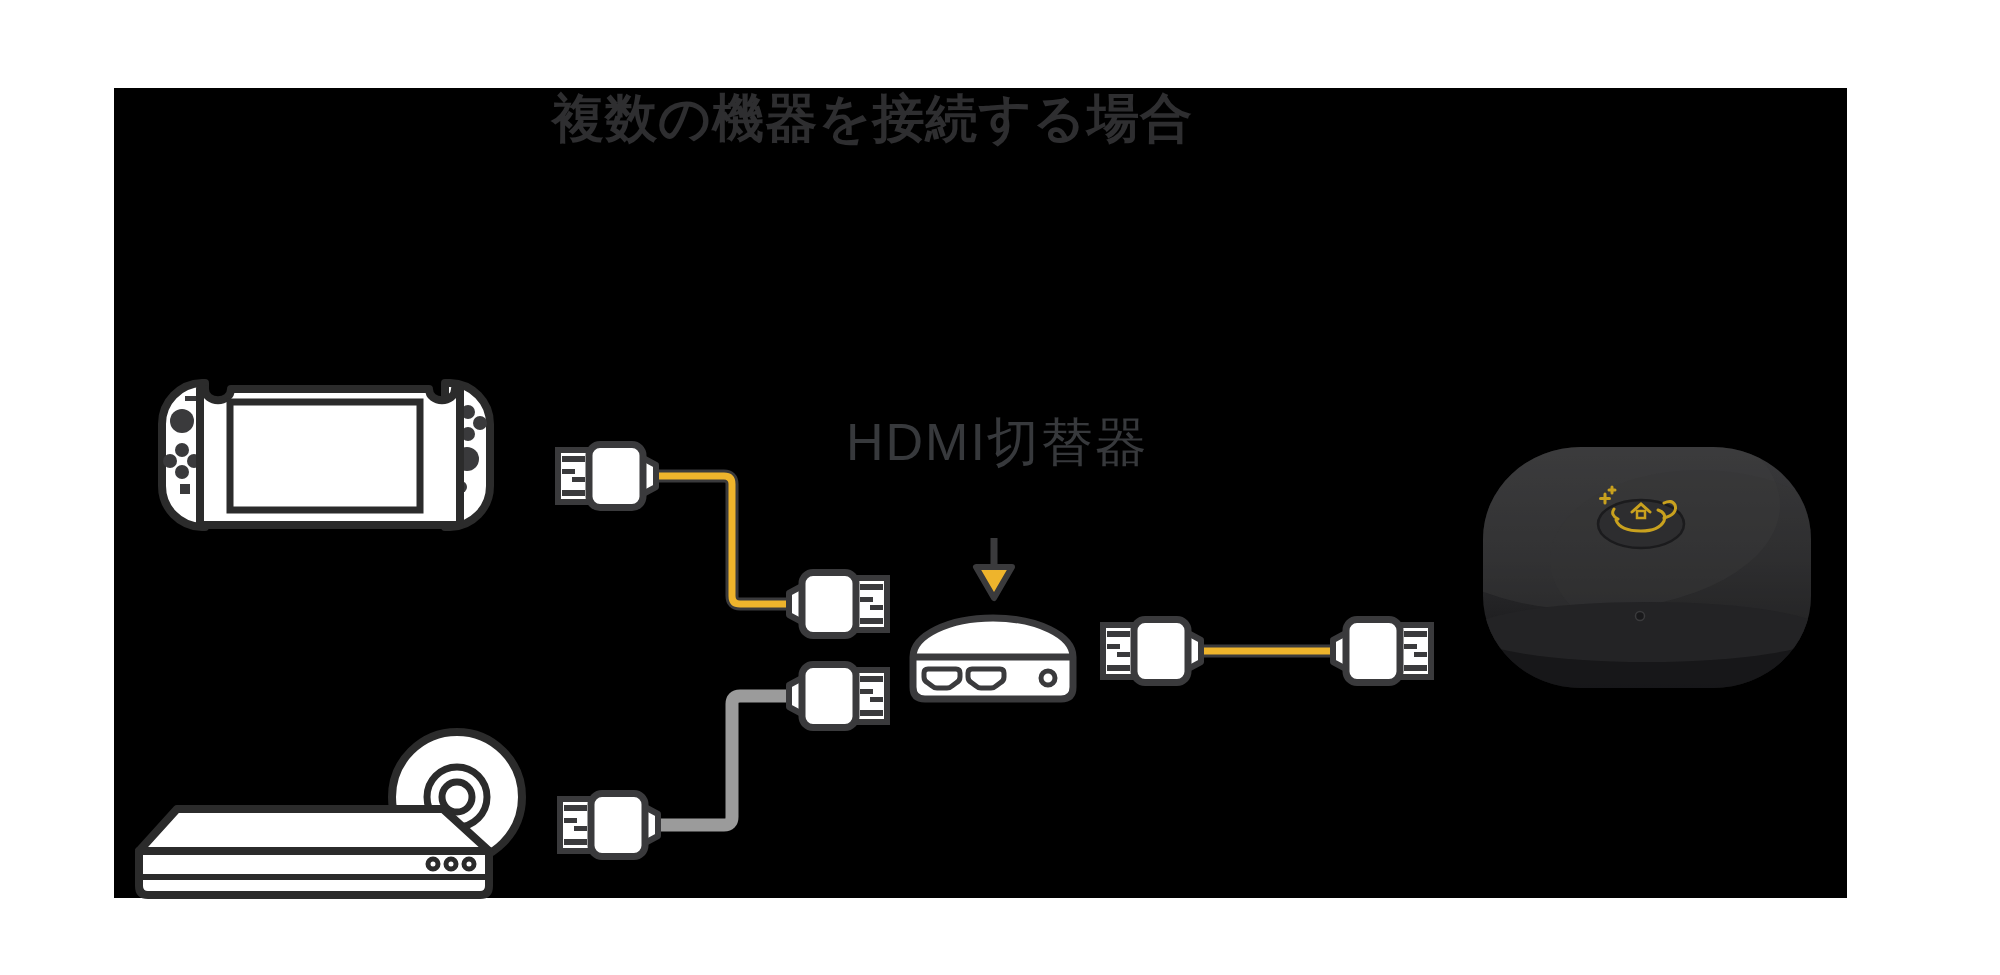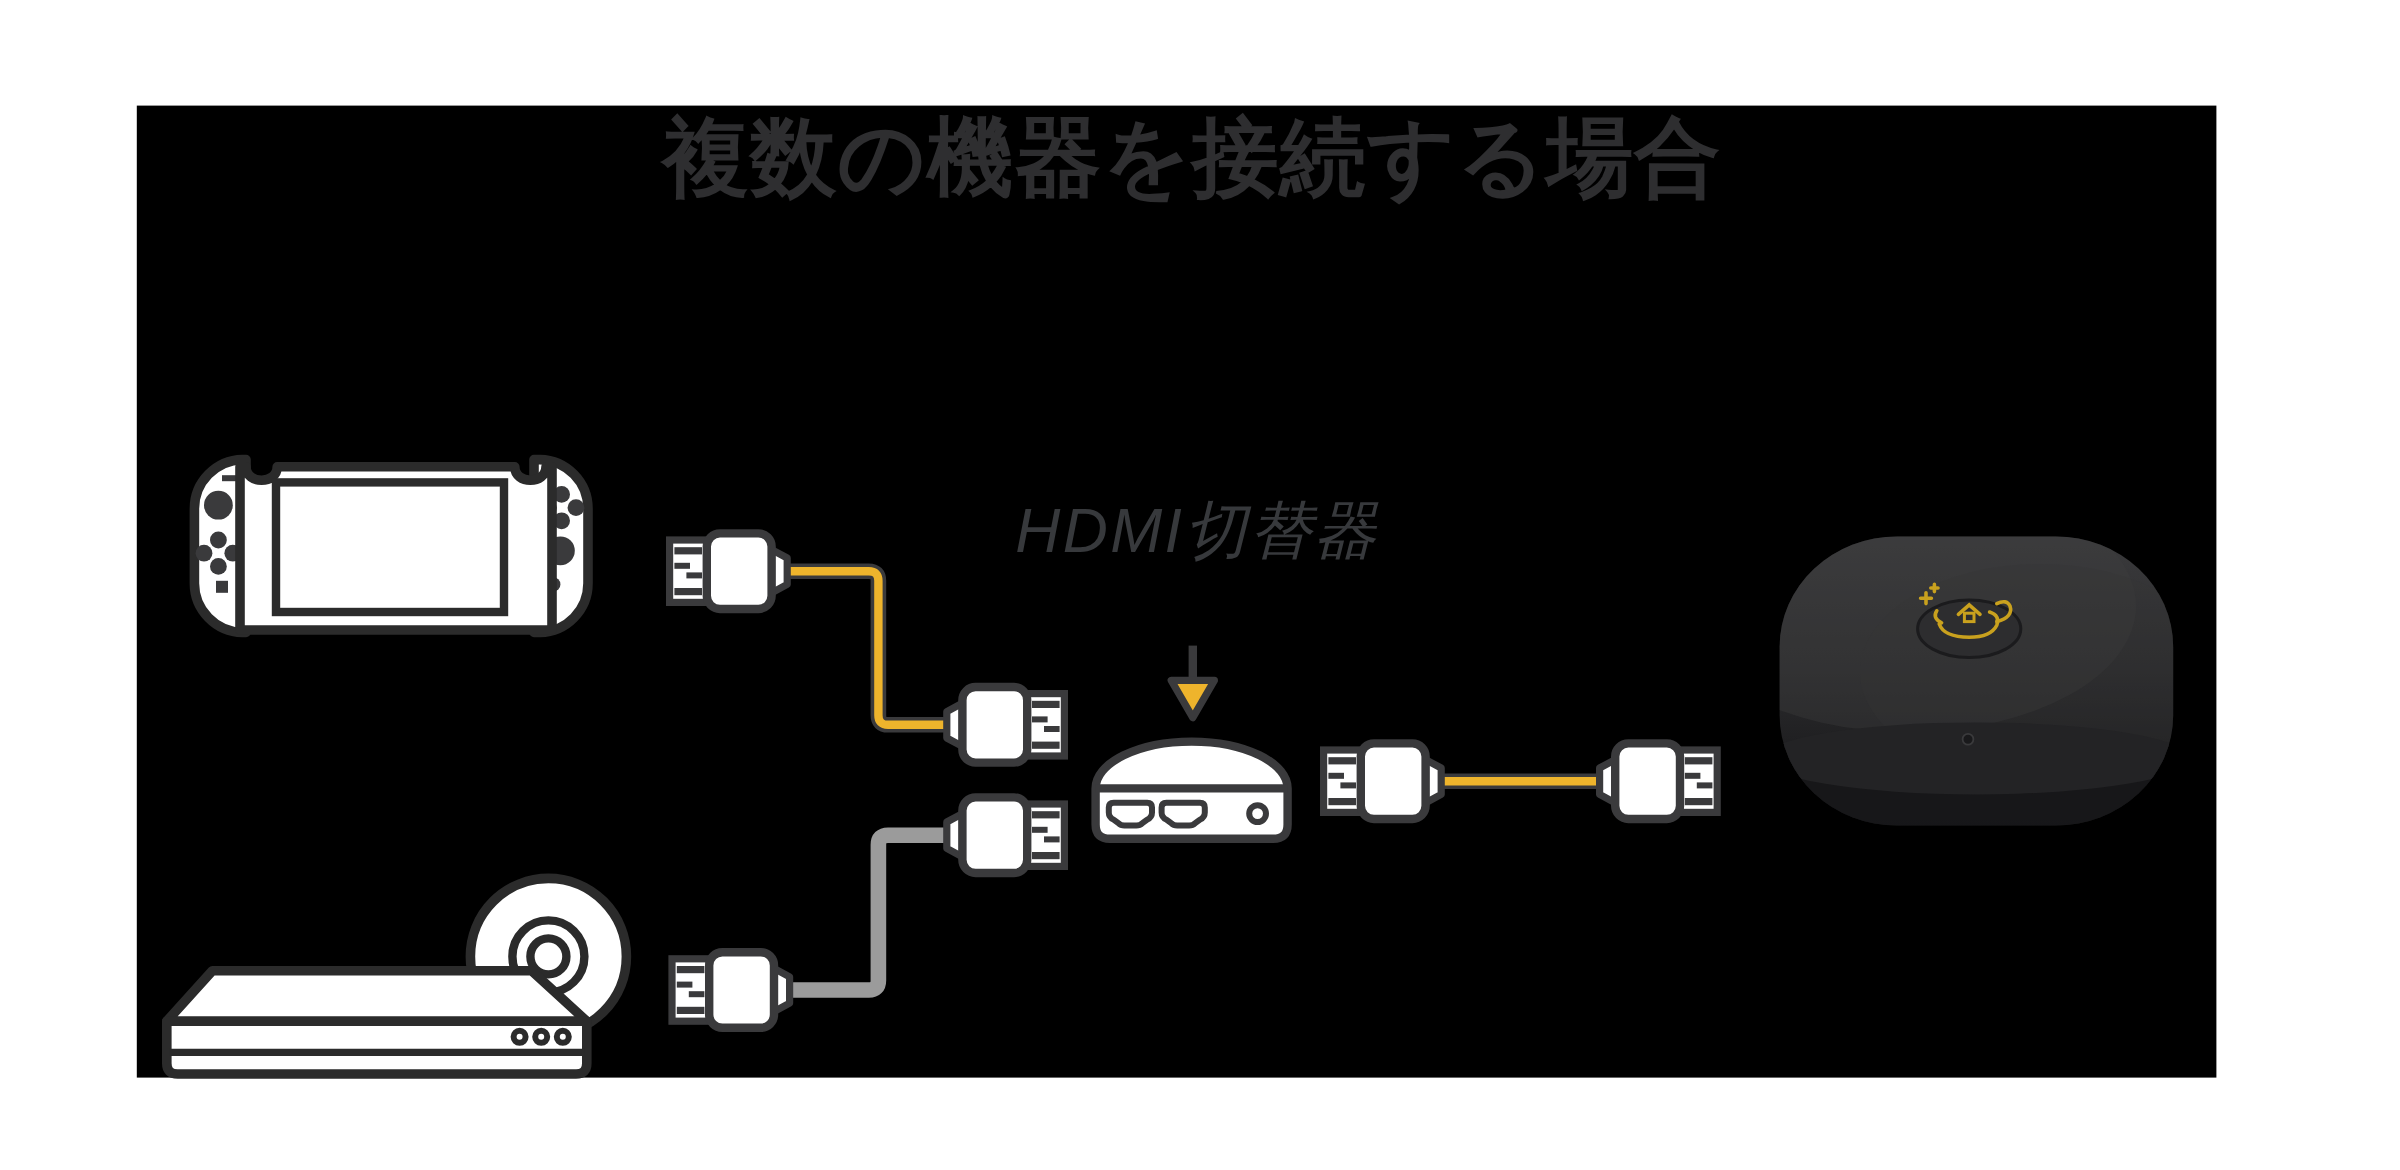--- a/index.html
+++ b/index.html
@@ -7,23 +7,23 @@
     --line-dark:#3a3a3c; --dev-outline:#2b2b2b; --yellow:#eeb42c;
     --gray-cable:#9b9b9b; --gold:#c9a11e;
   }
   html,body{margin:0;padding:0;background:var(--bg);}
   body{width:2000px;height:975px;position:relative;overflow:hidden;
        font-family:"Liberation Sans","DejaVu Sans",sans-serif;}
   .canvas{position:absolute;inset:0;}
   .panel{position:absolute;left:114px;top:88px;width:1733px;height:810px;background:var(--panel);}
   svg.layer{position:absolute;left:0;top:0;width:2000px;height:975px;z-index:2;}
   .page-title{position:absolute;left:552px;top:84px;z-index:3;
-    font-size:72px;font-weight:700;color:var(--title);letter-spacing:1px;white-space:nowrap;}
+    font-size:52px;font-weight:700;color:var(--title);letter-spacing:1px;white-space:nowrap;}
   .hdmi-label{position:absolute;left:846px;top:408px;z-index:3;
-    font-size:52px;font-weight:400;color:var(--label);letter-spacing:2px;white-space:nowrap;font-style:italic;}
+    font-size:52px;font-weight:400;color:var(--label);letter-spacing:2px;white-space:nowrap;}
   
   .w{fill:#ffffff}
   .nf{fill:none}
   .dk{fill:var(--line-dark)}
   .oD{stroke:var(--line-dark)}
   .oS{stroke:var(--dev-outline)}
   .sw5{stroke-width:5}.sw6{stroke-width:6}.sw7{stroke-width:7}.sw8{stroke-width:8}
   .rj{stroke-linejoin:round}
   .cableUnderY{stroke:var(--line-dark);stroke-width:13;fill:none}
   .cableY{stroke:var(--yellow);stroke-width:7;fill:none}

